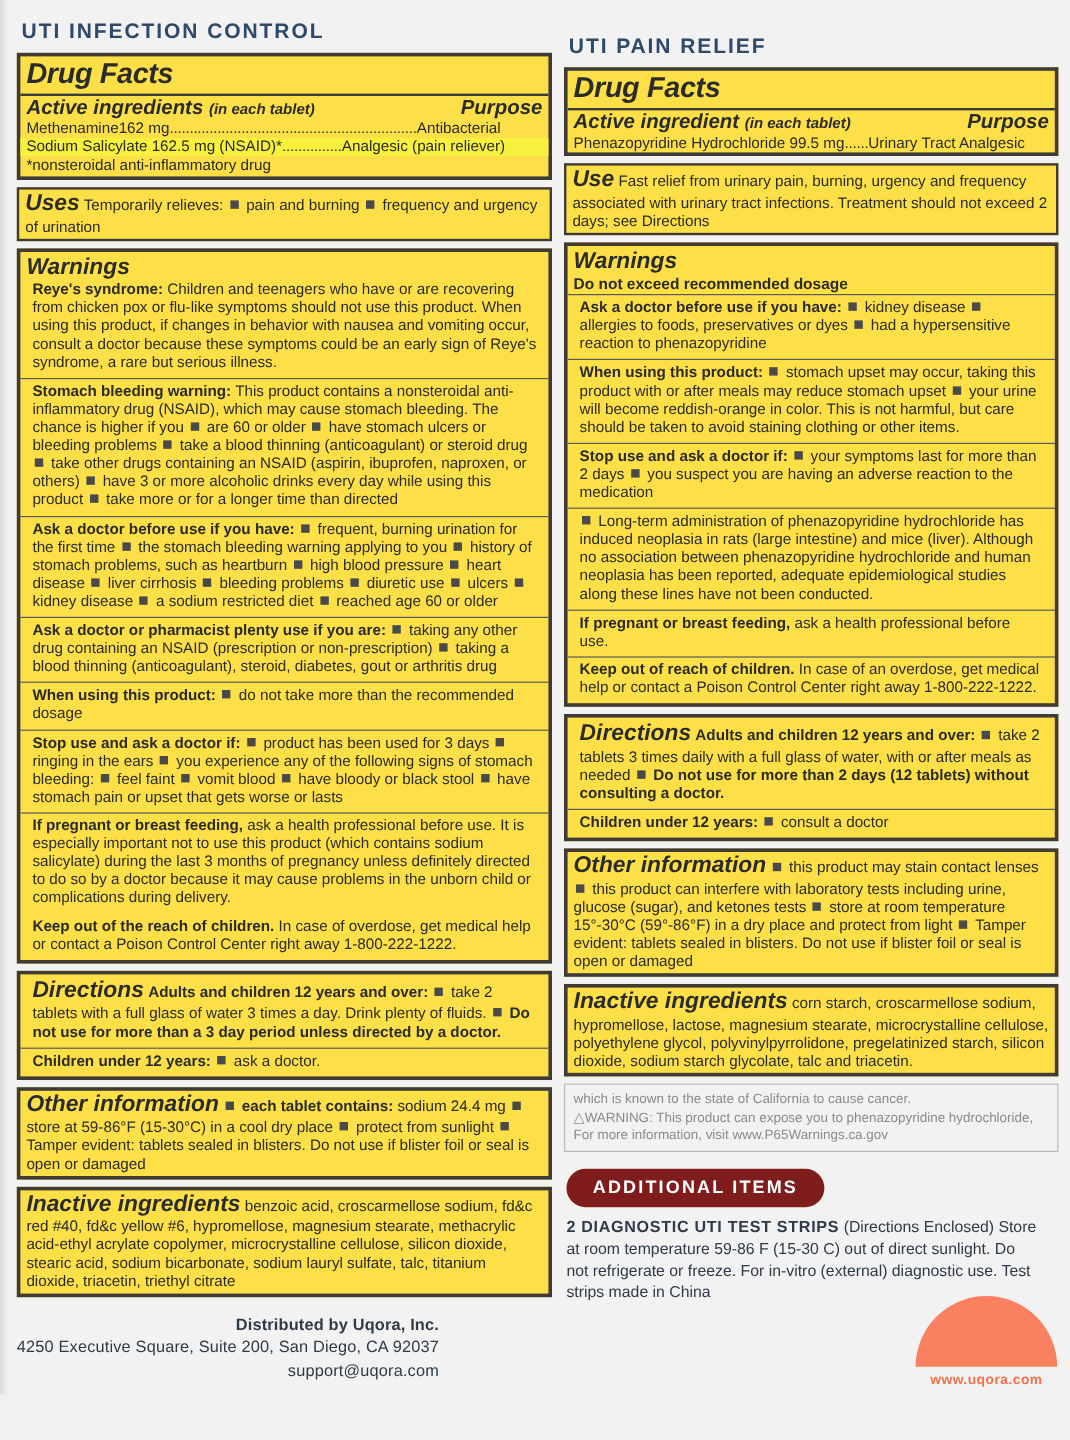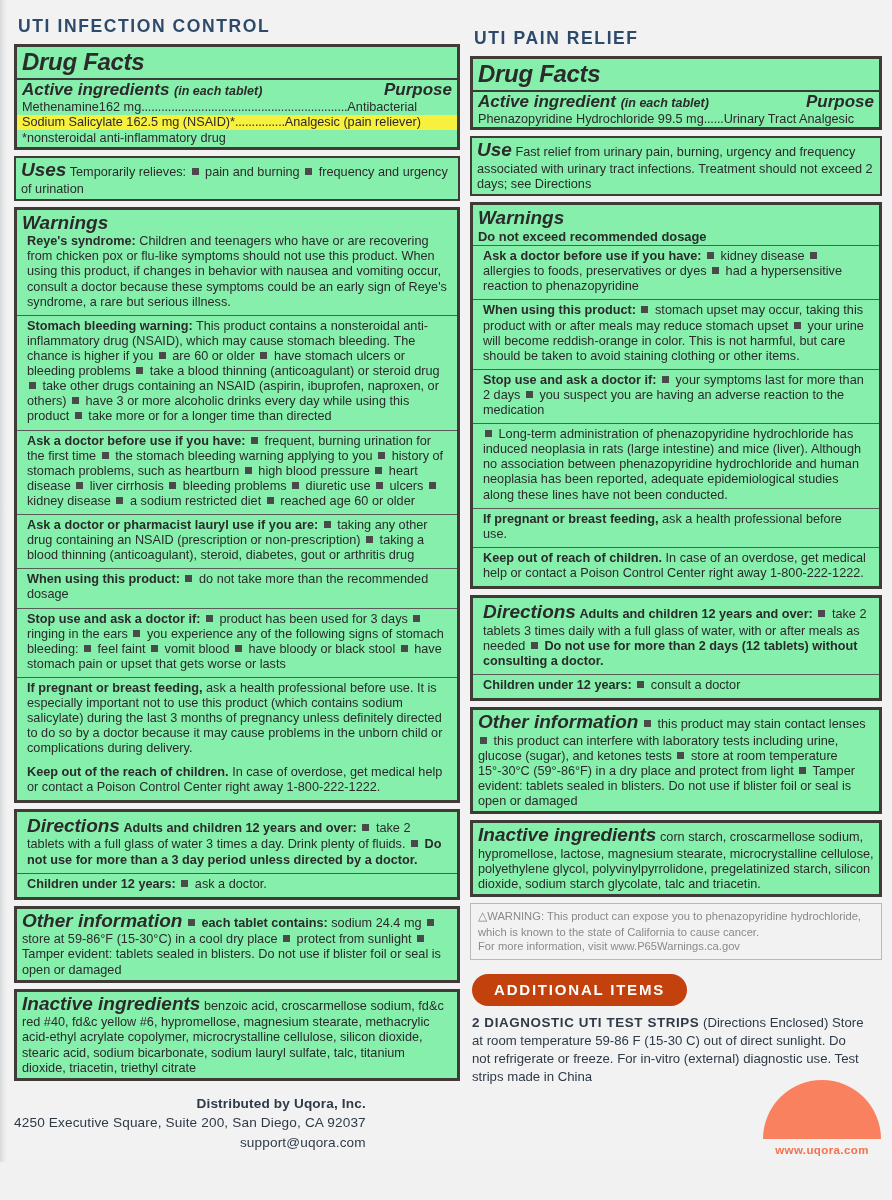--- a/index.html
+++ b/index.html
@@ -30,21 +30,21 @@
     font-size: 17.5px;
     font-weight: 800;
     letter-spacing: 1.6px;
     color: #2e4a6b;
     margin: 4px 0 7px 4px;
   }
 
   
   .dfbox {
     border: 3px solid #413b37;
-    background: #86efac;
+    background: #fde047;
     margin-bottom: 6px;
   }
   .dfbox.thin { border-width: 2px; }
   .blk { padding: 2px 5px 3px 5px; }
   .blk + .blk { border-top: 1px solid #5a5a5a; }
 
   .dftitle {
     font-size: 24px;
     font-weight: bold;
     font-style: italic;
@@ -82,21 +82,21 @@
     font-size: 11.2px;
     line-height: 1.28;
     color: #8a8a8a;
     font-family: "Liberation Sans Narrow", "Liberation Sans", sans-serif;
     margin-top: 4px;
   }
   .p65 .tri { font-size: 12px; }
 
   .badge {
     display: inline-block;
-    background: #c2410c;
+    background: #7f1d1d;
     color: #ffffff;
     font-size: 15px;
     font-weight: 800;
     letter-spacing: 1.8px;
     padding: 7px 22px 8px 22px;
     border-radius: 16px;
     margin: 14px 0 8px 2px;
   }
   .extra {
     font-size: 13.2px; line-height: 1.34; color: #2f3a47;
@@ -169,21 +169,21 @@
       <div class="blk" style="border-top:none;padding-top:0">
         <p class="t" style="padding-top:0"><span class="b">Reye's syndrome:</span><span> Children and teenagers who have or are recovering from chicken pox or flu-like symptoms should not use this product. When using this product, if changes in behavior with nausea and vomiting occur, consult a doctor because these symptoms could be an early sign of Reye's syndrome, a rare but serious illness.</span></p>
       </div>
       <div class="blk">
         <p class="t"><span class="b">Stomach bleeding warning:</span><span> This product contains a nonsteroidal anti-inflammatory drug (NSAID), which may cause stomach bleeding. The chance is higher if you <span class="sq"></span> are 60 or older <span class="sq"></span> have stomach ulcers or bleeding problems <span class="sq"></span> take a blood thinning (anticoagulant) or steroid drug <span class="sq"></span> take other drugs containing an NSAID (aspirin, ibuprofen, naproxen, or others) <span class="sq"></span> have 3 or more alcoholic drinks every day while using this product <span class="sq"></span> take more or for a longer time than directed</span></p>
       </div>
       <div class="blk">
         <p class="t"><span class="b">Ask a doctor before use if you have:</span><span> <span class="sq"></span> frequent, burning urination for the first time <span class="sq"></span> the stomach bleeding warning applying to you <span class="sq"></span> history of stomach problems, such as heartburn <span class="sq"></span> high blood pressure <span class="sq"></span> heart disease <span class="sq"></span> liver cirrhosis <span class="sq"></span> bleeding problems <span class="sq"></span> diuretic use <span class="sq"></span> ulcers <span class="sq"></span> kidney disease <span class="sq"></span> a sodium restricted diet <span class="sq"></span> reached age 60 or older</span></p>
       </div>
       <div class="blk">
-        <p class="t"><span class="b">Ask a doctor or pharmacist lauryl use if you are:</span><span> <span class="sq"></span> taking any other drug containing an NSAID (prescription or non-prescription) <span class="sq"></span> taking a blood thinning (anticoagulant), steroid, diabetes, gout or arthritis drug</span></p>
+        <p class="t"><span class="b">Ask a doctor or pharmacist plenty use if you are:</span><span> <span class="sq"></span> taking any other drug containing an NSAID (prescription or non-prescription) <span class="sq"></span> taking a blood thinning (anticoagulant), steroid, diabetes, gout or arthritis drug</span></p>
       </div>
       <div class="blk">
         <p class="t"><span class="b">When using this product:</span><span> <span class="sq"></span> do not take more than the recommended dosage</span></p>
       </div>
       <div class="blk">
         <p class="t"><span class="b">Stop use and ask a doctor if:</span><span> <span class="sq"></span> product has been used for 3 days <span class="sq"></span> ringing in the ears <span class="sq"></span> you experience any of the following signs of stomach bleeding: <span class="sq"></span> feel faint <span class="sq"></span> vomit blood <span class="sq"></span> have bloody or black stool <span class="sq"></span> have stomach pain or upset that gets worse or lasts</span></p>
       </div>
       <div class="blk">
         <p class="t"><span class="b">If pregnant or breast feeding,</span><span> ask a health professional before use. It is especially important not to use this product (which contains sodium salicylate) during the last 3 months of pregnancy unless definitely directed to do so by a doctor because it may cause problems in the unborn child or complications during delivery.</span></p>
       </div>
@@ -295,22 +295,22 @@
 
     
     <div class="dfbox">
       <p class="t">
         <span class="sec-h sec-h-big">Inactive ingredients</span><span> corn starch, croscarmellose sodium, hypromellose, lactose, magnesium stearate, microcrystalline cellulose, polyethylene glycol, polyvinylpyrrolidone, pregelatinized starch, silicon dioxide, sodium starch glycolate, talc and triacetin.</span>
       </p>
     </div>
 
     
     <div class="p65">
+      <div>which is known to the state of California to cause cancer.</div>
       <div><span class="tri">△</span><span>WARNING: This product can expose you to phenazopyridine hydrochloride,</span></div>
-      <div>which is known to the state of California to cause cancer.</div>
       <div>For more information, visit www.P65Warnings.ca.gov</div>
     </div>
 
     
     <div class="badge">ADDITIONAL ITEMS</div>
     <div class="extra">
       <span class="hd">2 DIAGNOSTIC UTI TEST STRIPS</span><span> (Directions Enclosed) Store at room temperature 59-86 F (15-30 C) out of direct sunlight. Do not refrigerate or freeze. For in-vitro (external) diagnostic use. Test strips made in China</span>
     </div>
 
     <div class="logo-wrap">

